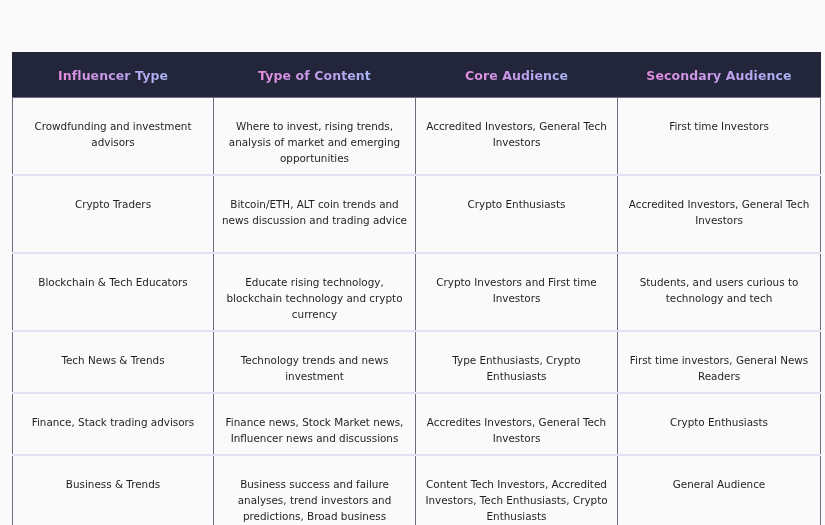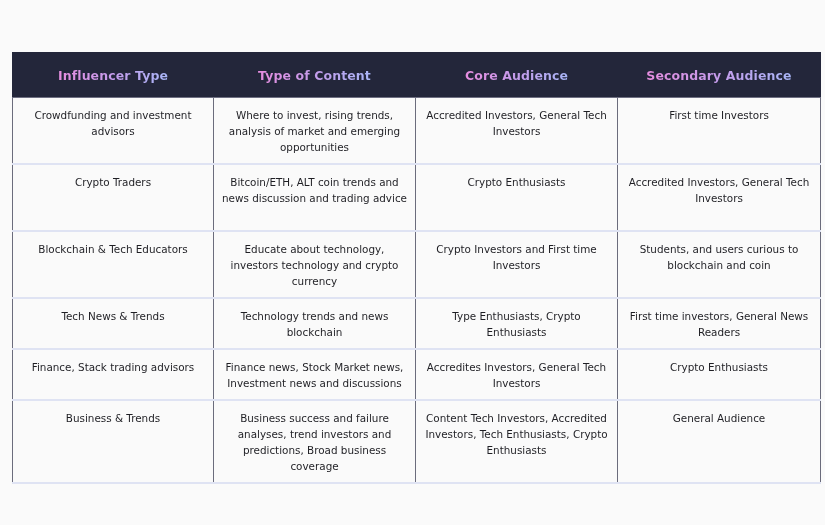--- a/index.html
+++ b/index.html
@@ -49,21 +49,21 @@
       color: transparent;
       display: inline-block;
     }
     tbody td {
       background: #fafafa;
       text-align: center;
       vertical-align: top;
       font-size: 10.4px;
       line-height: 16px;
       color: #1f1f24;
-      padding: 9px 6px 8px 6px;
+      padding: 20px 6px 8px 6px;
       border-left: 1px solid #6b6c7c;
       border-right: 1px solid #6b6c7c;
       border-bottom: 2px solid #dfe3f3;
       word-wrap: break-word;
     }
     tbody tr.r1 td { height: 48px; }
     tbody tr.r2 td { height: 48px; text-align: center; }
     tbody tr.r3 td { height: 48px; }
     tbody tr.r4 td { height: 32px; }
     tbody tr.r5 td { height: 32px; }
@@ -96,33 +96,33 @@
         <td>First time Investors</td>
       </tr>
       <tr class="r2">
         <td>Crypto Traders</td>
         <td>Bitcoin/ETH, ALT coin trends and news discussion and trading advice</td>
         <td>Crypto Enthusiasts</td>
         <td>Accredited Investors, General Tech Investors</td>
       </tr>
       <tr class="r3">
         <td>Blockchain &amp; Tech Educators</td>
-        <td>Educate about technology, investors technology and crypto currency</td>
+        <td>Educate rising technology, blockchain technology and crypto currency</td>
         <td>Crypto Investors and First time Investors</td>
-        <td>Students, and users curious to blockchain and coin</td>
+        <td>Students, and users curious to technology and tech</td>
       </tr>
       <tr class="r4">
         <td>Tech News &amp; Trends</td>
-        <td>Technology trends and news blockchain</td>
+        <td>Technology trends and news investment</td>
         <td>Type Enthusiasts, Crypto Enthusiasts</td>
         <td>First time investors, General News Readers</td>
       </tr>
       <tr class="r5">
         <td>Finance, Stack trading advisors</td>
-        <td>Finance news, Stock Market news, Investment news and discussions</td>
+        <td>Finance news, Stock Market news, Influencer news and discussions</td>
         <td>Accredites Investors, General Tech Investors</td>
         <td>Crypto Enthusiasts</td>
       </tr>
       <tr class="r6">
         <td>Business &amp; Trends</td>
         <td>Business success and failure analyses, trend investors and predictions, Broad business coverage</td>
         <td>Content Tech Investors, Accredited Investors, Tech Enthusiasts, Crypto Enthusiasts</td>
         <td>General Audience</td>
       </tr>
     </tbody>

